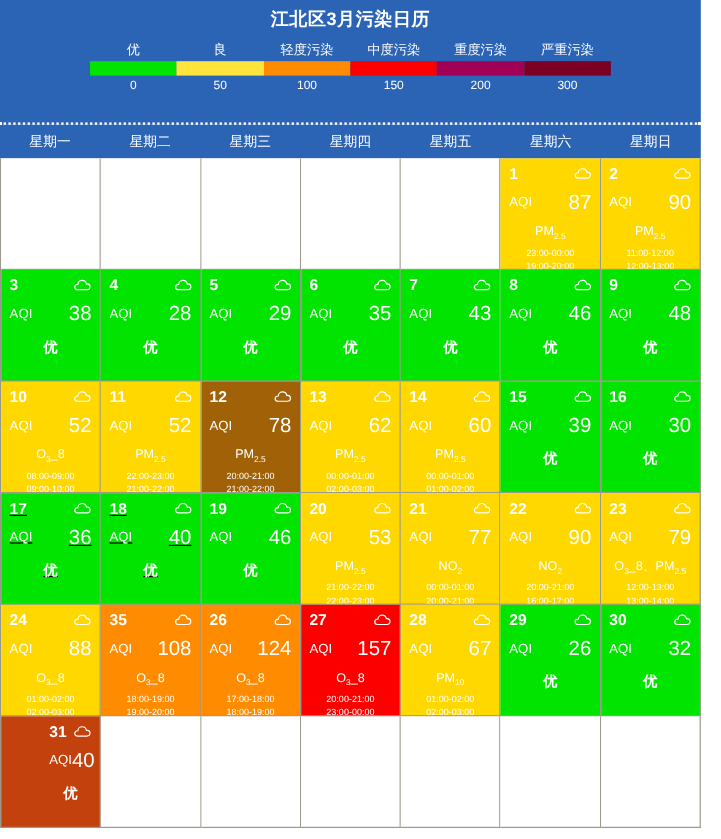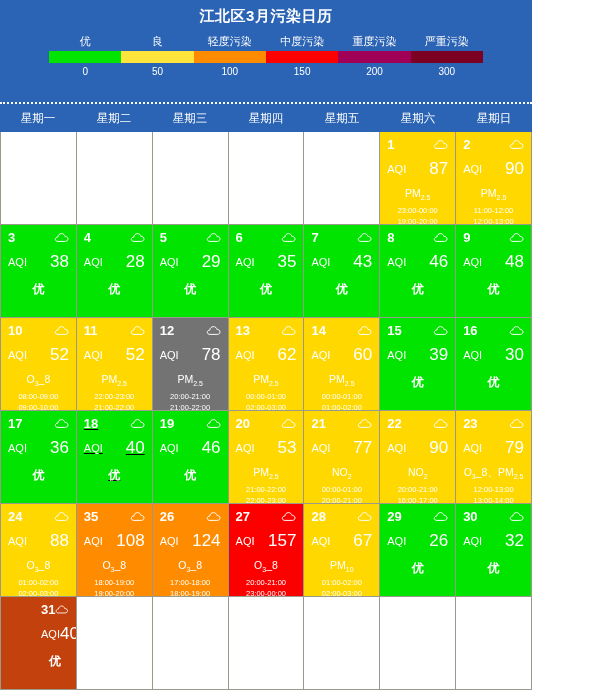--- a/index.html
+++ b/index.html
@@ -2,21 +2,21 @@
 <html><head>
 <meta charset="utf-8">
 <style>
   * { box-sizing: border-box; margin: 0; padding: 0; }
   html, body {
     width: 601px; height: 699px;
     background: #ffffff;
     font-family: "Liberation Sans", "DejaVu Sans", sans-serif;
     overflow: hidden;
   }
-  #app { width: 532px; height: 699px; position: relative; background:#fff; }
+  #app { width: 584px; height: 699px; position: relative; background:#fff; }
 
   
   .header {
     background: #2b63b5;
     height: 104px;
     position: relative;
     border-bottom: 2px dotted #ffffff;
   }
   .title {
     color: #ffffff;
@@ -339,21 +339,21 @@
         <div class="aqi-row">
           <span>AQI</span>
           <span class="aqi-val">52</span>
         </div>
         <div class="pollutant">PM<sub>2.5</sub></div>
         <div class="times">
           <div>22:00-23:00</div>
           <div>21:00-22:00</div>
         </div>
       </div>
-      <div class="cell" style="background: #737373;">
+      <div class="cell" style="background: #a16207;">
         <div class="cell-top">
           <span class="daynum">12</span>
           <svg class="cloud-icon" viewBox="0 0 20 14" fill="none" stroke="#ffffff" stroke-width="1.3">
             <path d="M5.2 12.2h9.9c2.1 0 3.6-1.5 3.6-3.3 0-1.8-1.5-3.2-3.4-3.2-.2 0-.4 0-.6.1C14.2 3.4 12.3 1.8 10 1.8 7.4 1.8 5.3 3.8 5.2 6.3 3.2 6.4 1.7 7.9 1.7 9.4c0 1.6 1.5 2.8 3.5 2.8z"></path>
           </svg>
         </div>
         <div class="aqi-row">
           <span>AQI</span>
           <span class="aqi-val">78</span>
         </div>
@@ -416,21 +416,21 @@
           <svg class="cloud-icon" viewBox="0 0 20 14" fill="none" stroke="#ffffff" stroke-width="1.3">
             <path d="M5.2 12.2h9.9c2.1 0 3.6-1.5 3.6-3.3 0-1.8-1.5-3.2-3.4-3.2-.2 0-.4 0-.6.1C14.2 3.4 12.3 1.8 10 1.8 7.4 1.8 5.3 3.8 5.2 6.3 3.2 6.4 1.7 7.9 1.7 9.4c0 1.6 1.5 2.8 3.5 2.8z"></path>
           </svg>
         </div>
         <div class="aqi-row">
           <span>AQI</span>
           <span class="aqi-val">30</span>
         </div>
         <div class="level-word">优</div>
       </div>
-      <div class="cell" style="background: rgb(0, 228, 0);">
+      <div class="cell" style="background: rgb(0, 228, 0); text-decoration: underline;">
         <div class="cell-top">
           <span class="daynum">17</span>
           <svg class="cloud-icon" viewBox="0 0 20 14" fill="none" stroke="#ffffff" stroke-width="1.3">
             <path d="M5.2 12.2h9.9c2.1 0 3.6-1.5 3.6-3.3 0-1.8-1.5-3.2-3.4-3.2-.2 0-.4 0-.6.1C14.2 3.4 12.3 1.8 10 1.8 7.4 1.8 5.3 3.8 5.2 6.3 3.2 6.4 1.7 7.9 1.7 9.4c0 1.6 1.5 2.8 3.5 2.8z"></path>
           </svg>
         </div>
         <div class="aqi-row">
           <span>AQI</span>
           <span class="aqi-val">36</span>
         </div>

